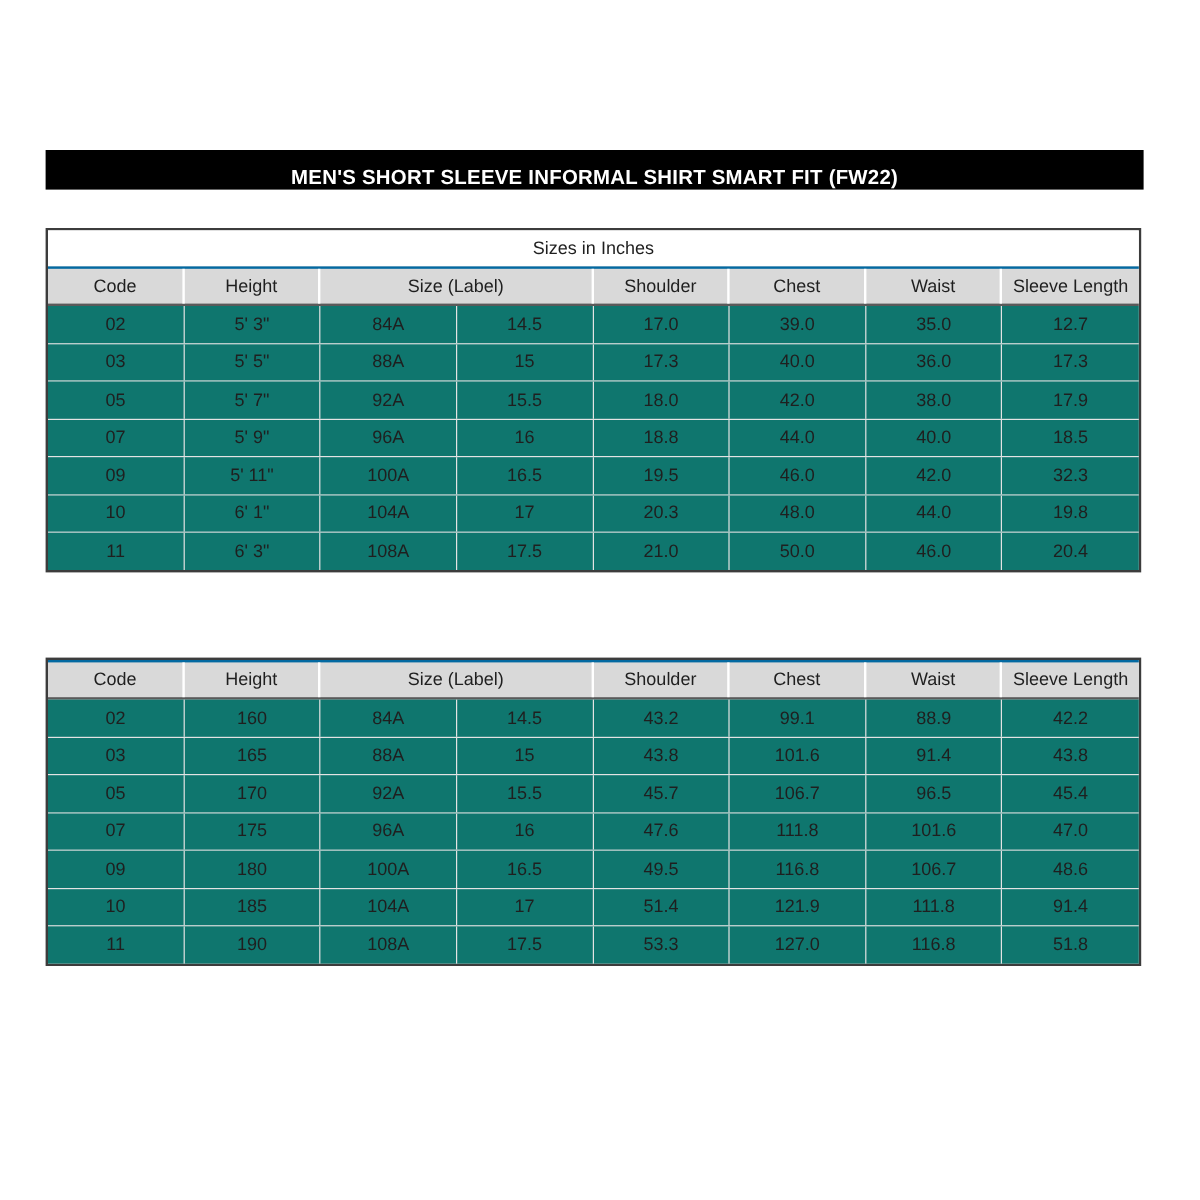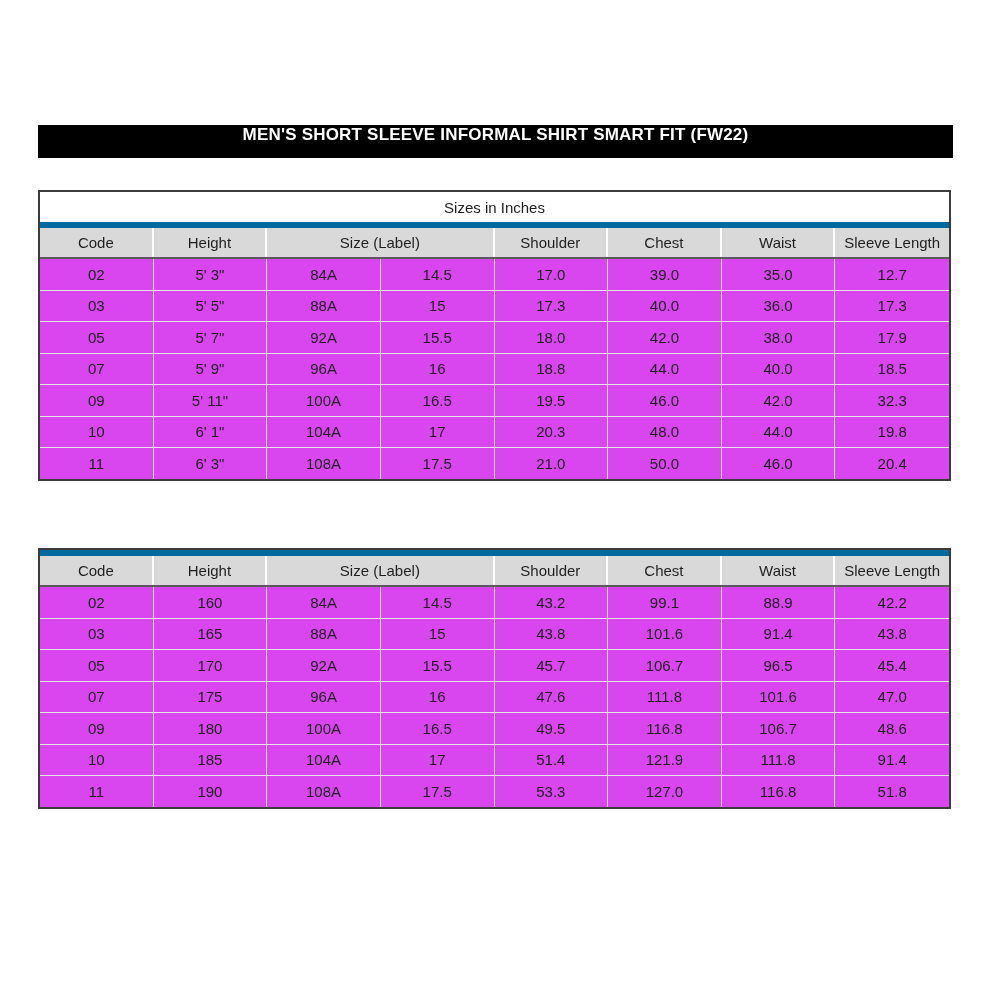--- a/index.html
+++ b/index.html
@@ -12,21 +12,21 @@
   }
   .page { position: relative; width: 1000px; height: 1000px; }
 
   .banner {
     position: absolute;
     left: 38px; top: 125px;
     width: 915px; height: 33px;
     background: #000000;
     color: #ffffff;
     font-size: 17px; font-weight: bold;
-    display: flex; align-items: flex-start; justify-content: center;
+    display: flex; align-items: flex-end; justify-content: center;
     letter-spacing: 0.2px;
   }
 
   .size-table {
     position: absolute;
     left: 38px;
     width: 913px;
     border: 2px solid #3c3c3c;
     background: #ffffff;
   }
@@ -37,39 +37,39 @@
     height: 30px;
     display: flex; align-items: center; justify-content: center;
     font-size: 15px;
     background: #ffffff;
   }
 
   .header-row {
     display: grid;
     grid-template-columns: repeat(8, 1fr);
     background: #d9d9d9;
-    border-top: 6px solid #0369a1;
+    border-top: 2px solid #0369a1;
     border-bottom: 2px solid #5a5a5a;
   }
   .th {
     height: 29px;
     display: flex; align-items: center; justify-content: center;
     font-size: 15px;
     border-right: 2px solid #ffffff;
     white-space: nowrap;
     overflow: hidden;
   }
   .th.span2 { grid-column: span 2; }
   .th:last-child { border-right: none; }
 
   .tbody .tr {
     display: grid;
     grid-template-columns: repeat(8, 1fr);
     border-bottom: 1px solid #e3e3e3;
-    background: #d946ef;
+    background: #0f766e;
   }
   .tbody .tr:last-child { border-bottom: none; }
   .td {
     height: 30.5px;
     display: flex; align-items: center; justify-content: center;
     font-size: 15px;
     border-right: 1px solid #e3e3e3;
     white-space: nowrap;
   }
   .td:last-child { border-right: none; }

